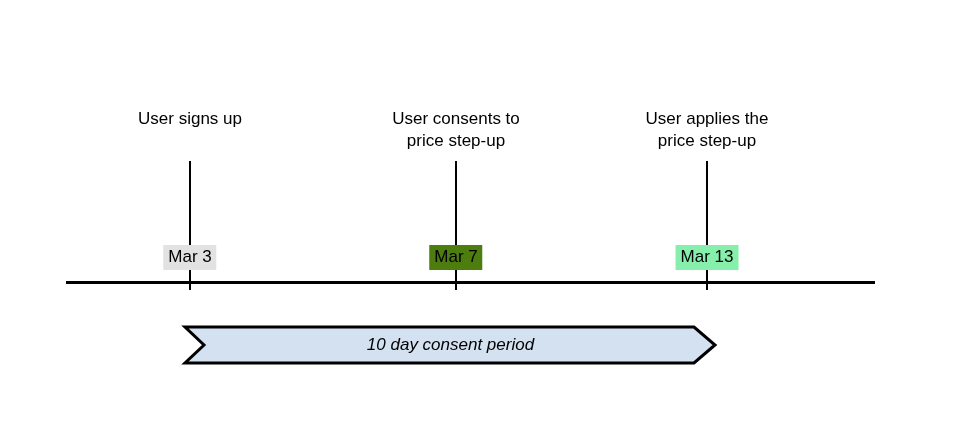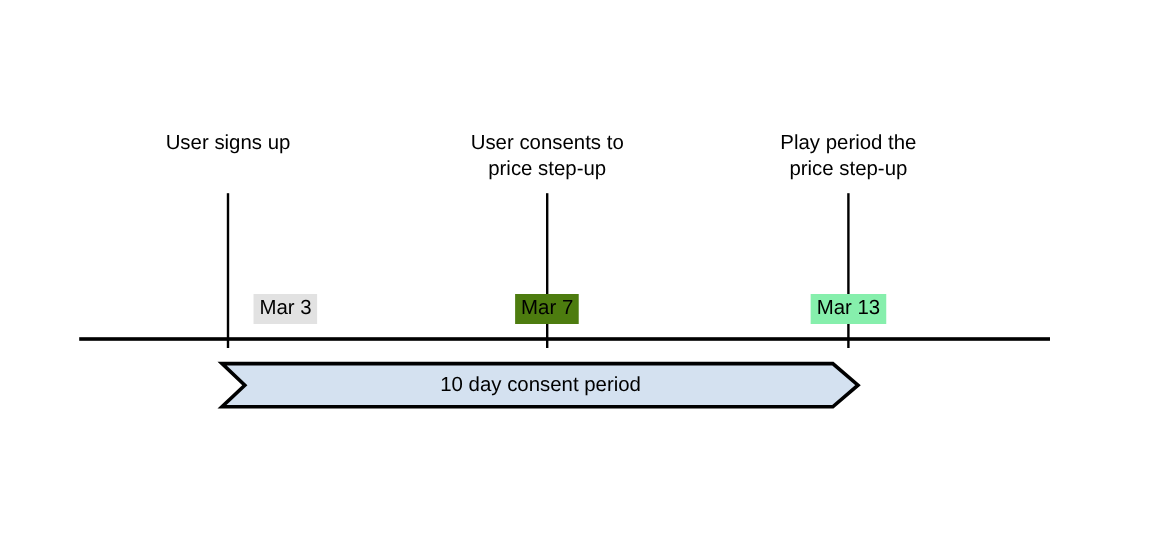--- a/index.html
+++ b/index.html
@@ -66,23 +66,24 @@
     font-size: 17px;
     line-height: 22px;
     padding: 1px 5px 2px 5px;
     white-space: nowrap;
   }
 
   
   .banner-wrap {
     position: absolute;
     left: 185px;
-    top: 302px;
+    top: 326px;
     width: 531px;
     height: 25px;
+    font-style: italic;
   }
   .banner-svg {
     display: block;
     width: 531px;
     height: 38px;
     overflow: visible;
   }
   .banner-label {
     position: absolute;
     left: 0;
@@ -100,32 +101,32 @@
 </head>
 <body>
 
 <div id="canvas" style="background: rgb(255, 255, 255);">
 
   <div class="axis-line" style="background: rgb(0, 0, 0);"></div>
 
   <div class="event" id="event-0" style="left: 190px;">
     <div class="event-caption">User signs up</div>
     <div class="event-tick" style="background: rgb(0, 0, 0);"></div>
-    <div class="event-date" style="background: rgb(226, 226, 226); margin-left: 48px;">Mar 3</div>
+    <div class="event-date" style="background: rgb(226, 226, 226);">Mar 3</div>
   </div>
 
   <div class="event" id="event-1" style="left: 456px;">
     <div class="event-caption">User consents to
 price step-up</div>
     <div class="event-tick" style="background: rgb(0, 0, 0);"></div>
     <div class="event-date" style="background: #4d7c0f;">Mar 7</div>
   </div>
 
   <div class="event" id="event-2" style="left: 707px;">
-    <div class="event-caption">Play period the
+    <div class="event-caption">User applies the
 price step-up</div>
     <div class="event-tick" style="background: rgb(0, 0, 0);"></div>
     <div class="event-date" style="background: #86efac;">Mar 13</div>
   </div>
 
   <div class="banner-wrap">
     <svg class="banner-svg" viewBox="0 0 531 38" preserveAspectRatio="none">
       <polygon id="banner-poly" points="0,1 509,1 530,19 509,37 0,37 19,19" stroke-width="3" stroke-linejoin="miter" fill="#d4e1f0" stroke="#000000"></polygon>
     </svg>
     <div class="banner-label">10 day consent period</div>

